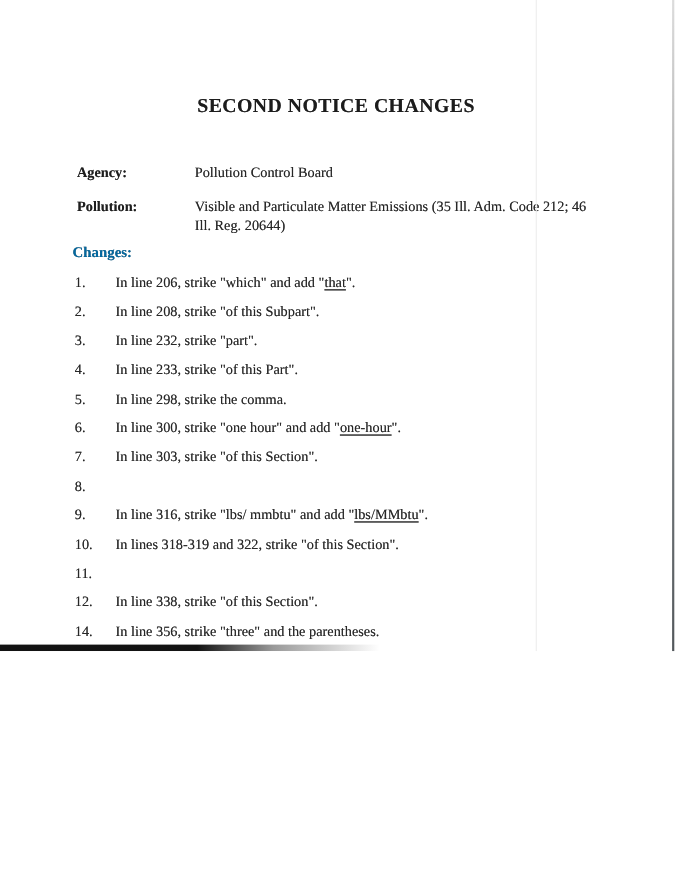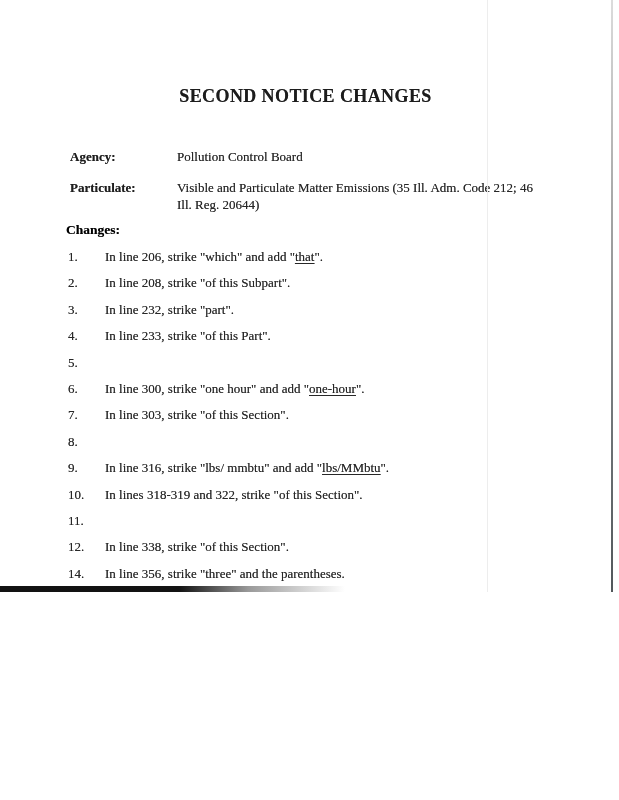--- a/index.html
+++ b/index.html
@@ -50,21 +50,21 @@
     left: 107px;
     top: 0;
     width: 370px;
   }
   .changes-heading {
     position: absolute;
     left: 66px;
     top: 222px;
     font-size: 13.5px;
     font-weight: bold;
-    color: #000000;
+    color: #0369a1;
   }
   .changes-list {
     position: absolute;
     left: 68px;
     top: 249px;
     width: 490px;
     font-size: 13px;
     line-height: 16px;
   }
   .change-item {
@@ -124,21 +124,21 @@
 <div class="page">
 
   <h1 class="doc-title">SECOND NOTICE CHANGES</h1>
 
   <div class="meta-row row-agency">
     <span class="meta-label">Agency:</span>
     <span class="meta-value">Pollution Control Board</span>
   </div>
 
   <div class="meta-row row-rulemaking">
-    <span class="meta-label">Particulate:</span>
+    <span class="meta-label">Pollution:</span>
     <span class="meta-value">Visible and Particulate Matter Emissions (35 Ill. Adm. Code 212; 46 Ill. Reg. 20644)</span>
   </div>
 
   <div class="changes-heading">Changes:</div>
 
   <div class="changes-list" id="changes-list">
       <div class="change-item">
         <span class="change-num">1.</span>
         <span class="change-text"><span>In line 206, strike "which" and add "</span><span class="u">that</span><span>".</span></span>
       </div>
@@ -149,20 +149,21 @@
       <div class="change-item">
         <span class="change-num">3.</span>
         <span class="change-text"><span>In line 232, strike "part".</span></span>
       </div>
       <div class="change-item">
         <span class="change-num">4.</span>
         <span class="change-text"><span>In line 233, strike "of this Part".</span></span>
       </div>
       <div class="change-item">
         <span class="change-num">5.</span>
+        <span class="change-text"><span>In line 298, strike the comma.</span></span>
       </div>
       <div class="change-item">
         <span class="change-num">6.</span>
         <span class="change-text"><span>In line 300, strike "one hour" and add "</span><span class="u">one-hour</span><span>".</span></span>
       </div>
       <div class="change-item">
         <span class="change-num">7.</span>
         <span class="change-text"><span>In line 303, strike "of this Section".</span></span>
       </div>
       <div class="change-item">

